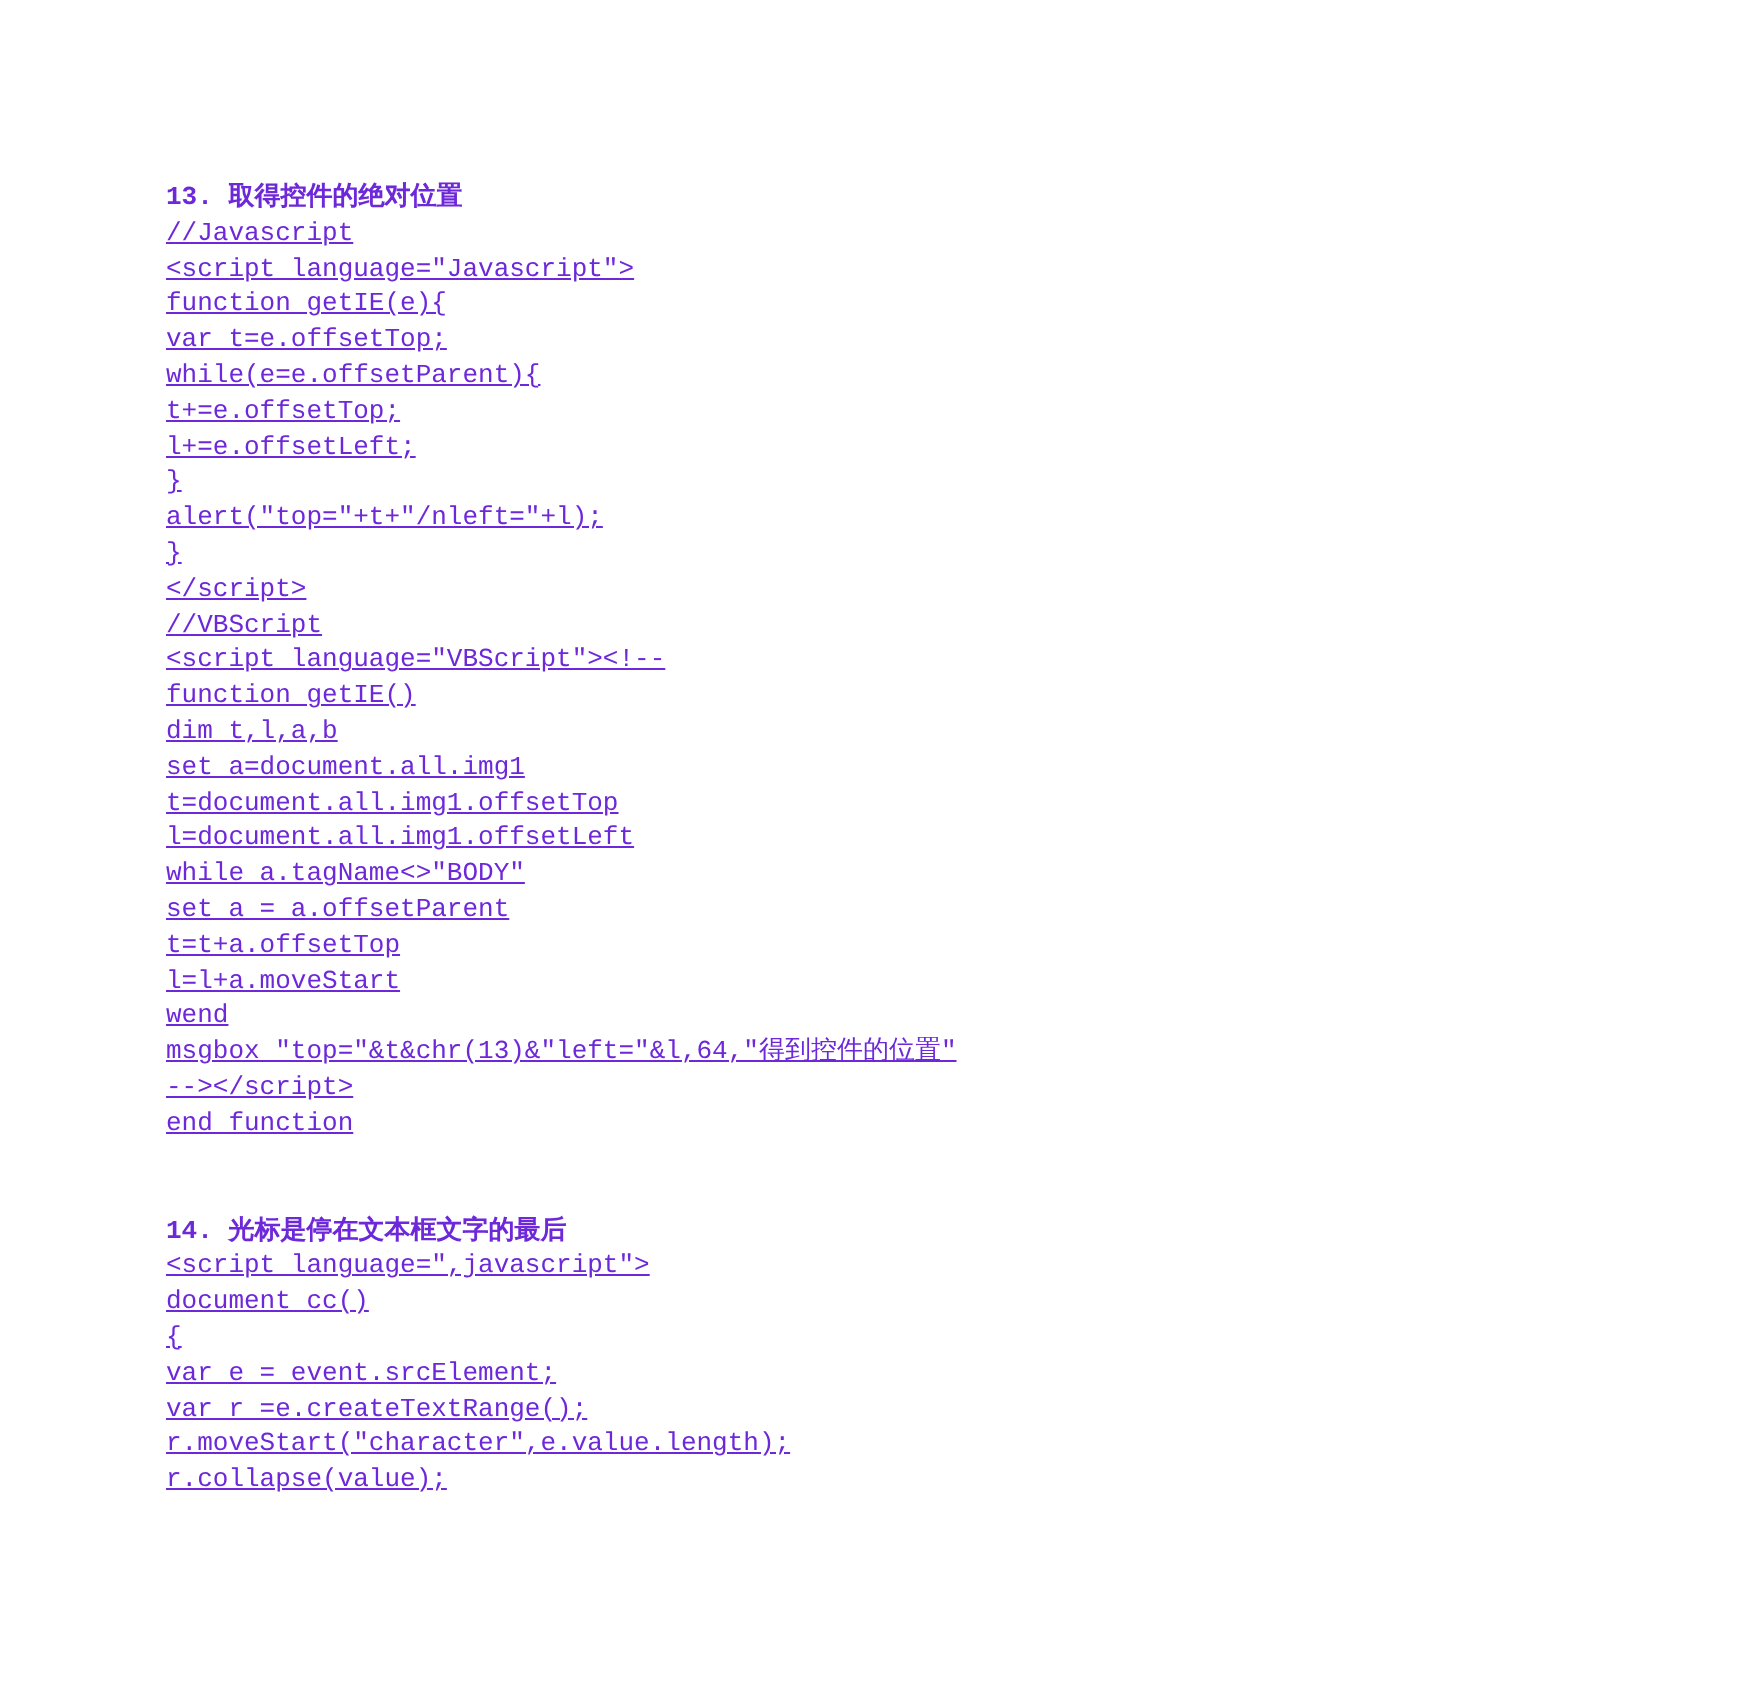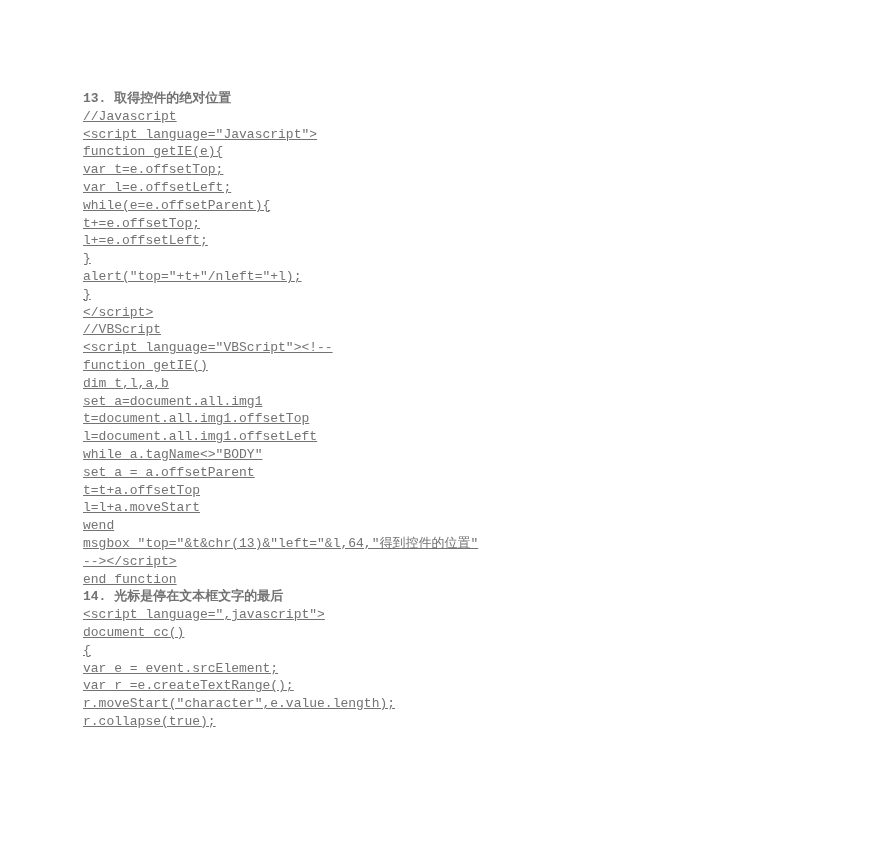--- a/index.html
+++ b/index.html
@@ -11,25 +11,25 @@
     position: relative;
     width: 803px;
     height: 842px;
     background: #ffffff;
     overflow: hidden;
     box-sizing: border-box;
     padding: 90px 60px 0 83px;
     font-family: "Liberation Mono", "DejaVu Sans Mono", monospace;
     font-size: 13px;
     line-height: 17.8px;
-    color: #737373;
+    color: #6d28d9;
     -webkit-font-smoothing: antialiased;
   }
   .section { margin: 0; }
-  .section + .section { }
+  .section + .section { margin-top: 36px; }
   .section-title {
     white-space: pre;
     font-weight: 600;
   }
   .code-line {
     white-space: pre;
     min-height: 17.8px;
     font-weight: 500;
     text-decoration: underline;
   }
@@ -38,21 +38,20 @@
 <body>
 
 <div class="page">
   <div class="section">
     <div class="section-title">13. 取得控件的绝对位置</div>
     <div class="code-lines">
         <div class="code-line">//Javascript</div>
         <div class="code-line">&lt;script language="Javascript"&gt;</div>
         <div class="code-line">function getIE(e){</div>
         <div class="code-line">var t=e.offsetTop;</div>
-        <div class="code-line">var l=e.offsetLeft;</div>
         <div class="code-line">while(e=e.offsetParent){</div>
         <div class="code-line">t+=e.offsetTop;</div>
         <div class="code-line">l+=e.offsetLeft;</div>
         <div class="code-line">}</div>
         <div class="code-line">alert("top="+t+"/nleft="+l);</div>
         <div class="code-line">}</div>
         <div class="code-line">&lt;/script&gt;</div>
         <div class="code-line">//VBScript</div>
         <div class="code-line">&lt;script language="VBScript"&gt;&lt;!--</div>
         <div class="code-line">function getIE()</div>
@@ -72,16 +71,16 @@
   </div>
   <div class="section">
     <div class="section-title">14. 光标是停在文本框文字的最后</div>
     <div class="code-lines">
         <div class="code-line">&lt;script language=",javascript"&gt;</div>
         <div class="code-line">document cc()</div>
         <div class="code-line">{</div>
         <div class="code-line">var e = event.srcElement;</div>
         <div class="code-line">var r =e.createTextRange();</div>
         <div class="code-line">r.moveStart("character",e.value.length);</div>
-        <div class="code-line">r.collapse(true);</div>
+        <div class="code-line">r.collapse(value);</div>
       </div>
   </div>
 </div>
 
 </body></html>

